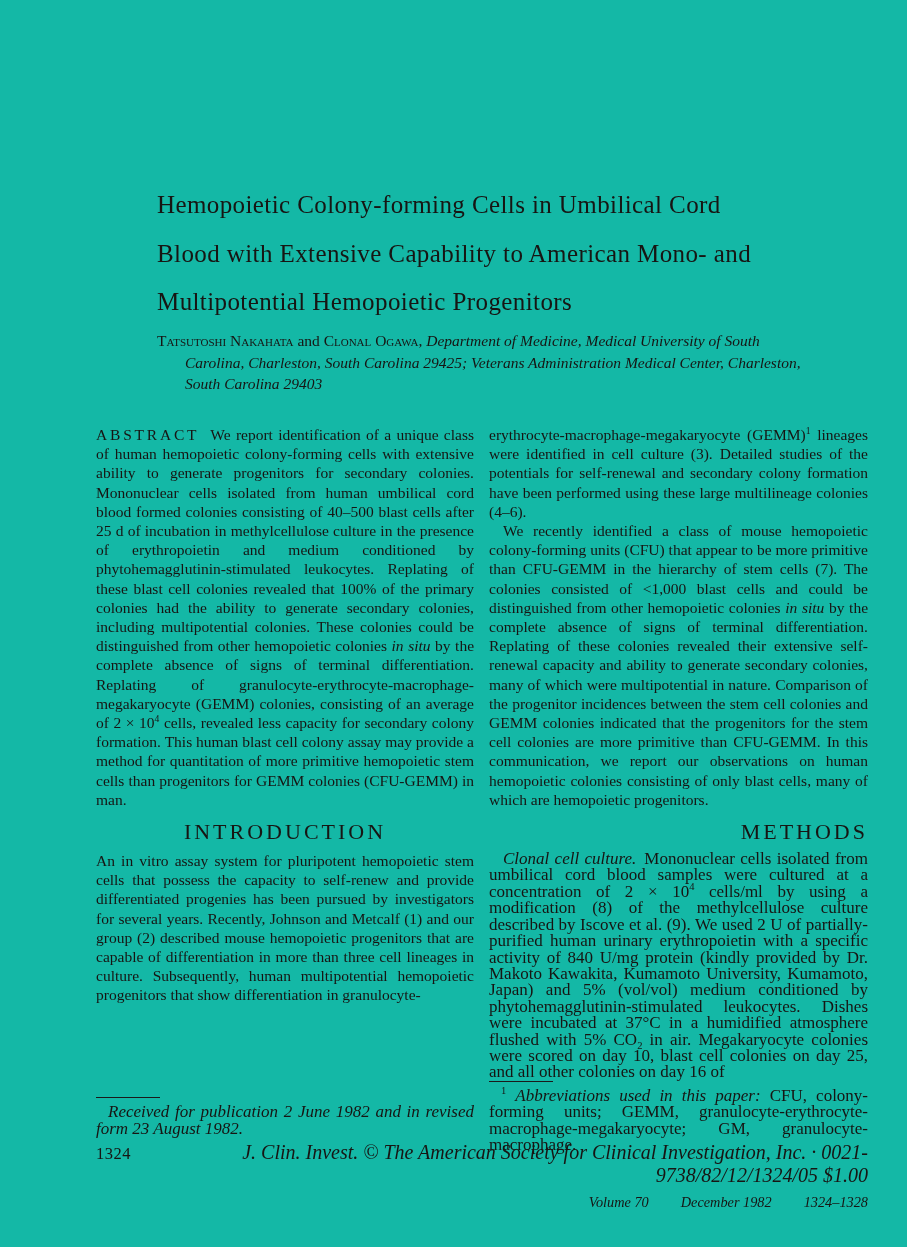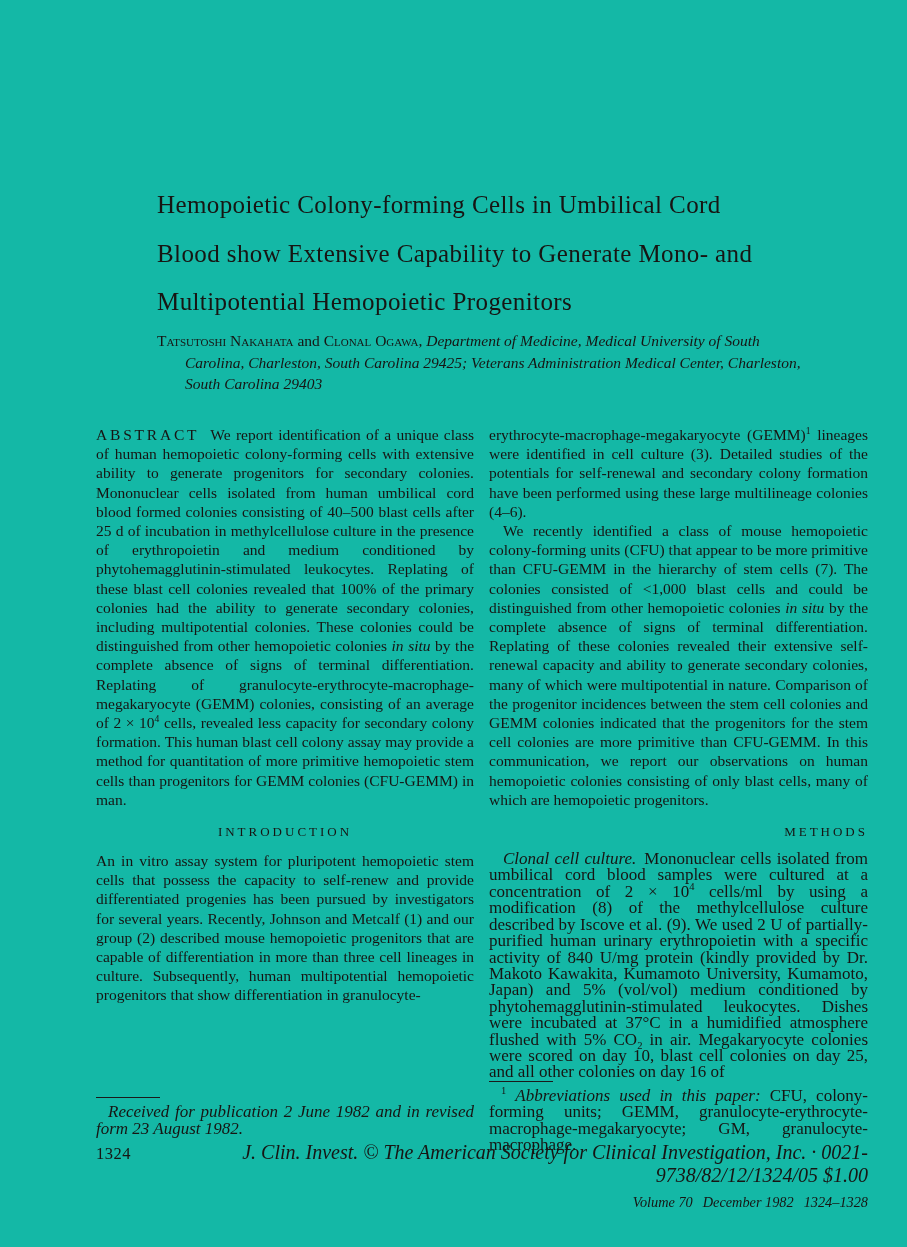--- a/index.html
+++ b/index.html
@@ -26,58 +26,58 @@
     position:absolute; top:425px; height:712px;
     display:flex; flex-direction:column;
     font-size:15.5px; line-height:19.2px;
     text-align:justify;
   }
   .col-left  { left:96px;  width:378px; }
   .col-right { left:489px; width:379px;align-items:flex-end; }
   .para { margin:0; }
   .indent { text-indent:14px; }
   .section-heading {
-    text-align:center; font-size:13px; letter-spacing:3px;
+    text-align:center; font-size:22px; letter-spacing:3px;
     margin:13px 0 9px 0; line-height:20px; font-weight:normal;
   }
   .small-text { font-size:17px; line-height:16.4px; }
   .footnote-block { margin-top:auto; }
   .footnote-rule {
     width:64px; border:0; border-top:1.5px solid #1a1a1a;
     margin:0 0 6px 0;
   }
   .footnote-para { margin:0; text-indent:12px; }
   .footer {
     position:absolute; left:96px; top:1141px; width:772px;text-align:right;
   }
   .footer-line1 {
     display:flex; align-items:baseline; gap:24px;
   }
   .footer-pagenum { font-size:16.5px; letter-spacing:0.5px; }
   .footer-citation { font-style:italic; font-size:20px; }
   .footer-line2 {
-    display:flex; justify-content:flex-end; gap:10px;
+    display:flex; justify-content:flex-end; gap:32px;
     font-style:italic; font-size:14.3px; margin-top:7px;
   }
   
   .seg-i  { font-style:italic; }
   .seg-ri { font-style:italic; margin-right:8px; }
   .seg-sc { font-variant:small-caps; }
   .seg-ls { letter-spacing:2.8px; margin-right:11px; }
   .seg-sup{ vertical-align:super; font-size:0.62em; line-height:0; }
   .seg-sub{ vertical-align:sub;  font-size:0.62em; line-height:0; }
 </style>
 </head>
 <body>
 
 <div class="page">
 
   <div class="title-block">
     <div>Hemopoietic Colony-forming Cells in Umbilical Cord</div>
-    <div>Blood show Extensive Capability to Generate Mono- and</div>
+    <div>Blood with Extensive Capability to American Mono- and</div>
     <div>Multipotential Hemopoietic Progenitors</div>
   </div>
 
   <div class="byline"><span class="seg-sc">Tatsutoshi Nakahata</span><span> and </span><span class="seg-sc">Clonal Ogawa</span><span>, </span><span class="seg-i">Department of Medicine, Medical University of South Carolina, Charleston, South Carolina 29425; Veterans Administration Medical Center, Charleston, South Carolina 29403</span></div>
 
   <div class="col col-left">
     <p class="para"><span class="seg-ls">ABSTRACT</span><span><span>We report identification of a unique class of human hemopoietic colony-forming cells with extensive ability to generate progenitors for secondary colonies. Mononuclear cells isolated from human umbilical cord blood formed colonies consisting of 40–500 blast cells after 25 d of incubation in methylcellulose culture in the presence of erythropoietin and medium conditioned by phytohemagglutinin-stimulated leukocytes. Replating of these blast cell colonies revealed that 100% of the primary colonies had the ability to generate secondary colonies, including multipotential colonies. These colonies could be distinguished from other hemopoietic colonies </span><span class="seg-i">in situ</span><span> by the complete absence of signs of terminal differentiation. Replating of granulocyte-erythrocyte-macrophage-megakaryocyte (GEMM) colonies, consisting of an average of 2 × 10</span><span class="seg-sup">4</span><span> cells, revealed less capacity for secondary colony formation. This human blast cell colony assay may provide a method for quantitation of more primitive hemopoietic stem cells than progenitors for GEMM colonies (CFU-GEMM) in man.</span></span></p>
 
     <h2 class="section-heading">INTRODUCTION</h2>
 

